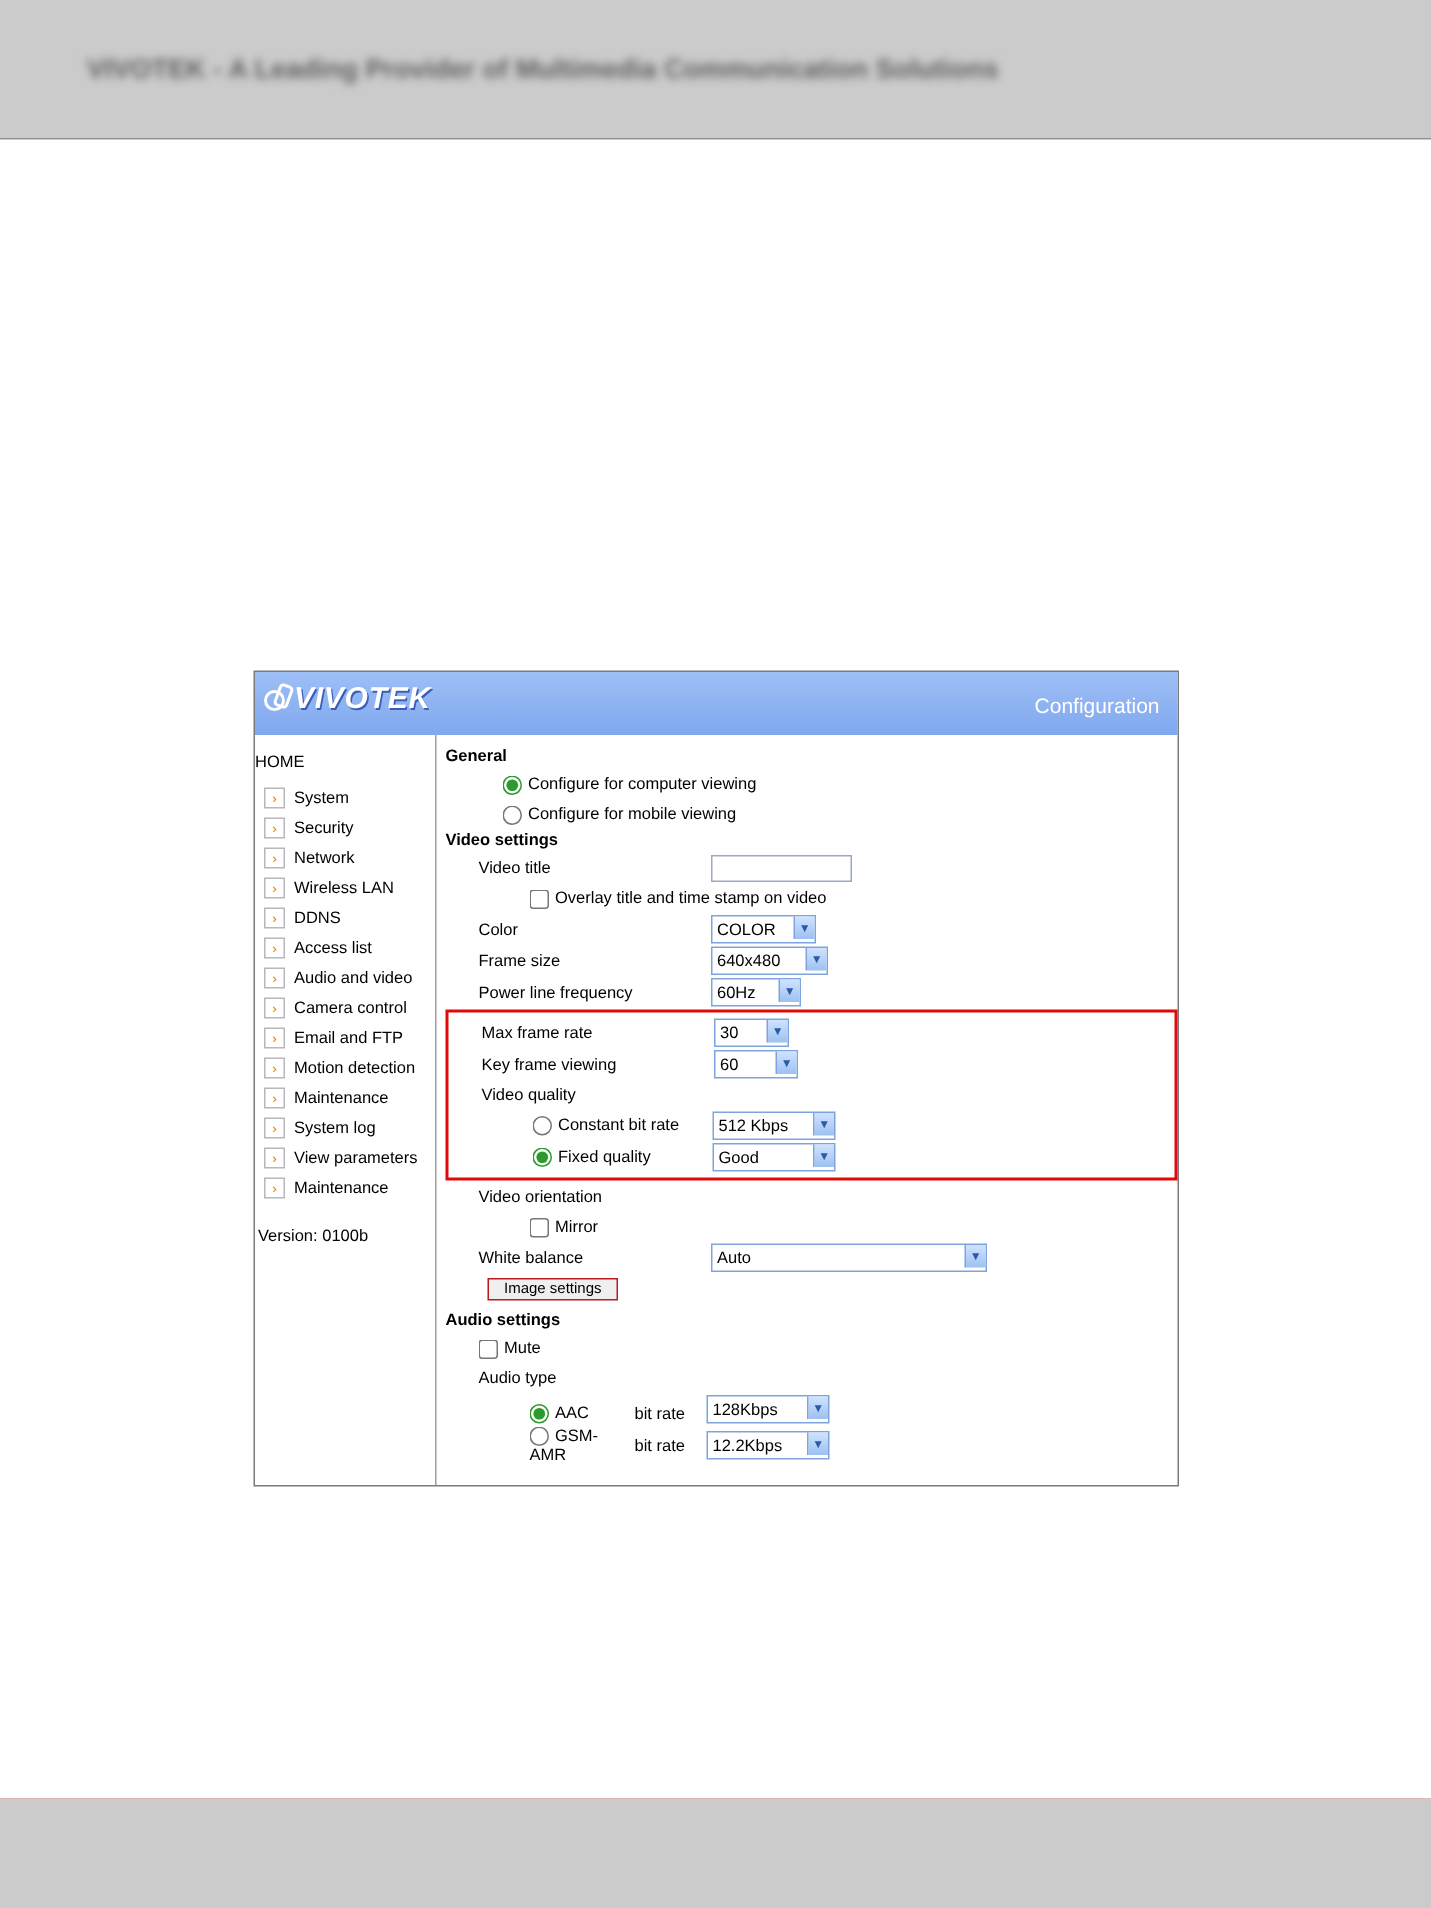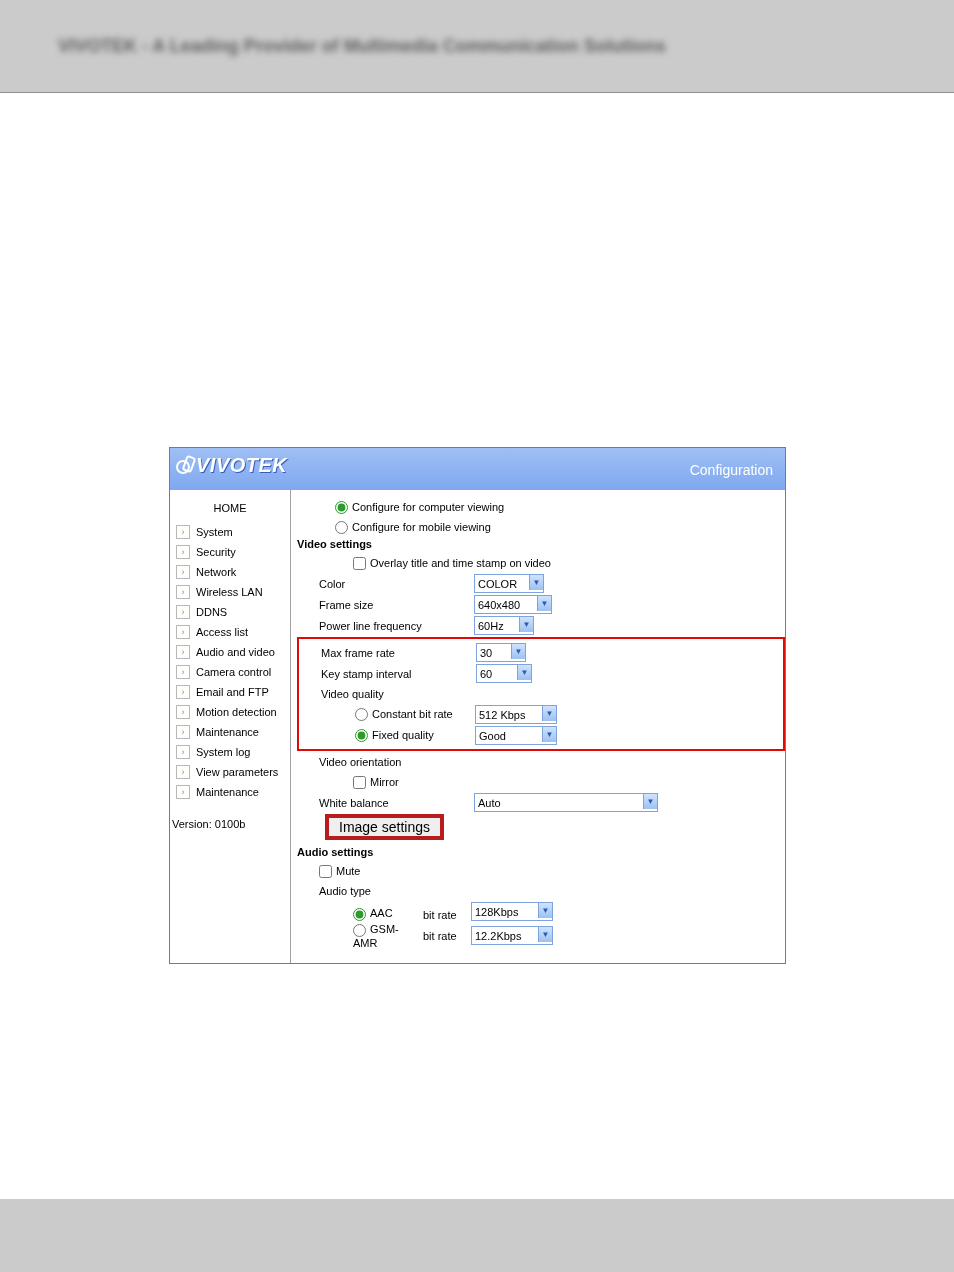--- a/index.html
+++ b/index.html
@@ -9,33 +9,33 @@
 .whitearea{position:absolute;left:0;top:93px;width:954px;height:1106px;background:#fff}
 .botband{position:absolute;left:0;top:1199px;width:954px;height:73px;background:#cbcbcb}
 .panel{position:absolute;left:169px;top:447px;width:615px;background:#fff;border:1px solid #7b7b7b;font-size:11px;color:#000}
 .hdr{background:linear-gradient(#9fbff5,#7fa8ef);height:42px;position:relative;color:#fff}
 .hdr .logo{position:absolute;left:6px;top:6px;font-weight:bold;font-style:italic;font-size:20px;letter-spacing:0.5px;color:#fff;text-shadow:1px 1px 0 #3a5db7}
 .hdr .logo .cam{display:inline-block;position:relative;top:2px;margin-right:4px}
 .hdr .conf{position:absolute;right:12px;top:14px;font-size:14px}
 .breadcrumb{background:#2a3d9c;color:#fff;padding:2px 10px;font-size:12px}
 .body{display:flex}
 .sidebar{width:120px;border-right:1px solid #a0a0a0;padding:6px 0 0 0;font-size:11px;color:#000}
-.home{text-align:center;font-weight:normal;padding:6px 0 8px 0}
+.home{font-weight:normal;padding:6px 0 8px 0}
 .navitem{padding:3px 0 3px 6px;display:flex;align-items:center;cursor:pointer}
 .navitem .arr{width:12px;height:12px;border:1px solid #b8b8b8;background:#fff;margin-right:6px;display:inline-flex;align-items:center;justify-content:center;font-size:9px;color:#d97a00}
 .ver{padding:16px 0 0 2px;font-size:11px}
 .content{flex:1;padding:6px 0 12px 6px;font-size:11px}
 .sect{font-weight:bold;margin:2px 0 4px 0}
 .row{display:flex;align-items:center;margin:2px 0;min-height:18px}
 .ind1{padding-left:22px}.ind2{padding-left:38px}.ind3{padding-left:56px}
 input[type=text].txt{width:88px;height:14px;border:1px solid #9aa9c7;font-size:11px}
 .sel{border:1px solid #7ea3dd;background:#fff;font-size:11px;height:17px;padding-right:14px;position:relative;display:inline-flex;align-items:center}
 .sel .selarr{position:absolute;right:0;top:0;width:13px;height:15px;background:linear-gradient(#cfe3ff,#9dc1f1);border-left:1px solid #7ea3dd;display:flex;align-items:center;justify-content:center;color:#2b5aaa;font-size:8px}
 .redbox{border:2px solid #e30808;margin:2px 0;padding:2px 0}
-.btn{display:inline-block;border:4px solid #b91c1c;background:#efefef;padding:1px 10px;font-size:14px;cursor:pointer}
+.btn{display:inline-block;border:1px solid #b91c1c;background:#efefef;padding:1px 10px;font-size:10px;cursor:pointer}
 input[type=radio],input[type=checkbox]{margin:0 4px 0 0;vertical-align:middle}
 .radiodot{accent-color:#2c9a2c}
 .field{display:flex;align-items:center;margin:2px 0}
 .field .flabel{width:155px;padding-left:22px}
 .field .flabel2{width:120px;padding-left:56px}
 .field .fctrl{}
 .camicon{display:inline-block;position:relative;width:16px;height:18px}
 .camicon::before{content:"";position:absolute;left:0;bottom:0;width:10px;height:10px;border:2px solid #fff;border-radius:50%}
 .camicon::after{content:"";position:absolute;left:8px;top:0;width:6px;height:12px;border:2px solid #fff;border-radius:3px;transform:rotate(20deg)}
 </style>
@@ -112,30 +112,35 @@
             </div>
             <div class="navitem">
               <span class="arr">›</span>
               <span>Maintenance</span>
             </div>
           </div>
         <div class="ver">Version: 0100b</div>
       </div>
       <div class="content">
 
+        <div class="sect">General</div>
         <div class="row ind2">
             <input type="radio" class="radiodot" checked="" style="">
             <span>Configure for computer viewing</span>
           </div>
         <div class="row ind2">
             <input type="radio" style="">
             <span>Configure for mobile viewing</span>
           </div>
 
         <div class="sect">Video settings</div>
+        <div class="field">
+            <div class="flabel">Video title</div>
+            <div class="fctrl"><input class="txt" type="text" value="" style=""></div>
+          </div>
         <div class="row" style="padding-left:56px">
             <input type="checkbox" style="">
             <span>Overlay title and time stamp on video</span>
           </div>
         <div class="field">
             <div class="flabel">Color</div>
             <div class="fctrl"><span class="sel" style="width:54px">
                 <span style="padding:0 3px">COLOR</span>
                 <span class="selarr">▼</span>
               </span></div>
@@ -157,21 +162,21 @@
 
         <div class="redbox">
           <div class="field">
               <div class="flabel">Max frame rate</div>
               <div class="fctrl"><span class="sel" style="width:34px">
                   <span style="padding:0 3px">30</span>
                   <span class="selarr">▼</span>
                 </span></div>
             </div>
           <div class="field">
-              <div class="flabel">Key stamp interval</div>
+              <div class="flabel">Key frame viewing</div>
               <div class="fctrl"><span class="sel" style="width:40px">
                   <span style="padding:0 3px">60</span>
                   <span class="selarr">▼</span>
                 </span></div>
             </div>
           <div class="row ind1">
               <span>Video quality</span>
             </div>
           <div class="field">
               <div class="flabel2"><input type="radio" style=""><span>Constant bit rate</span></div>

